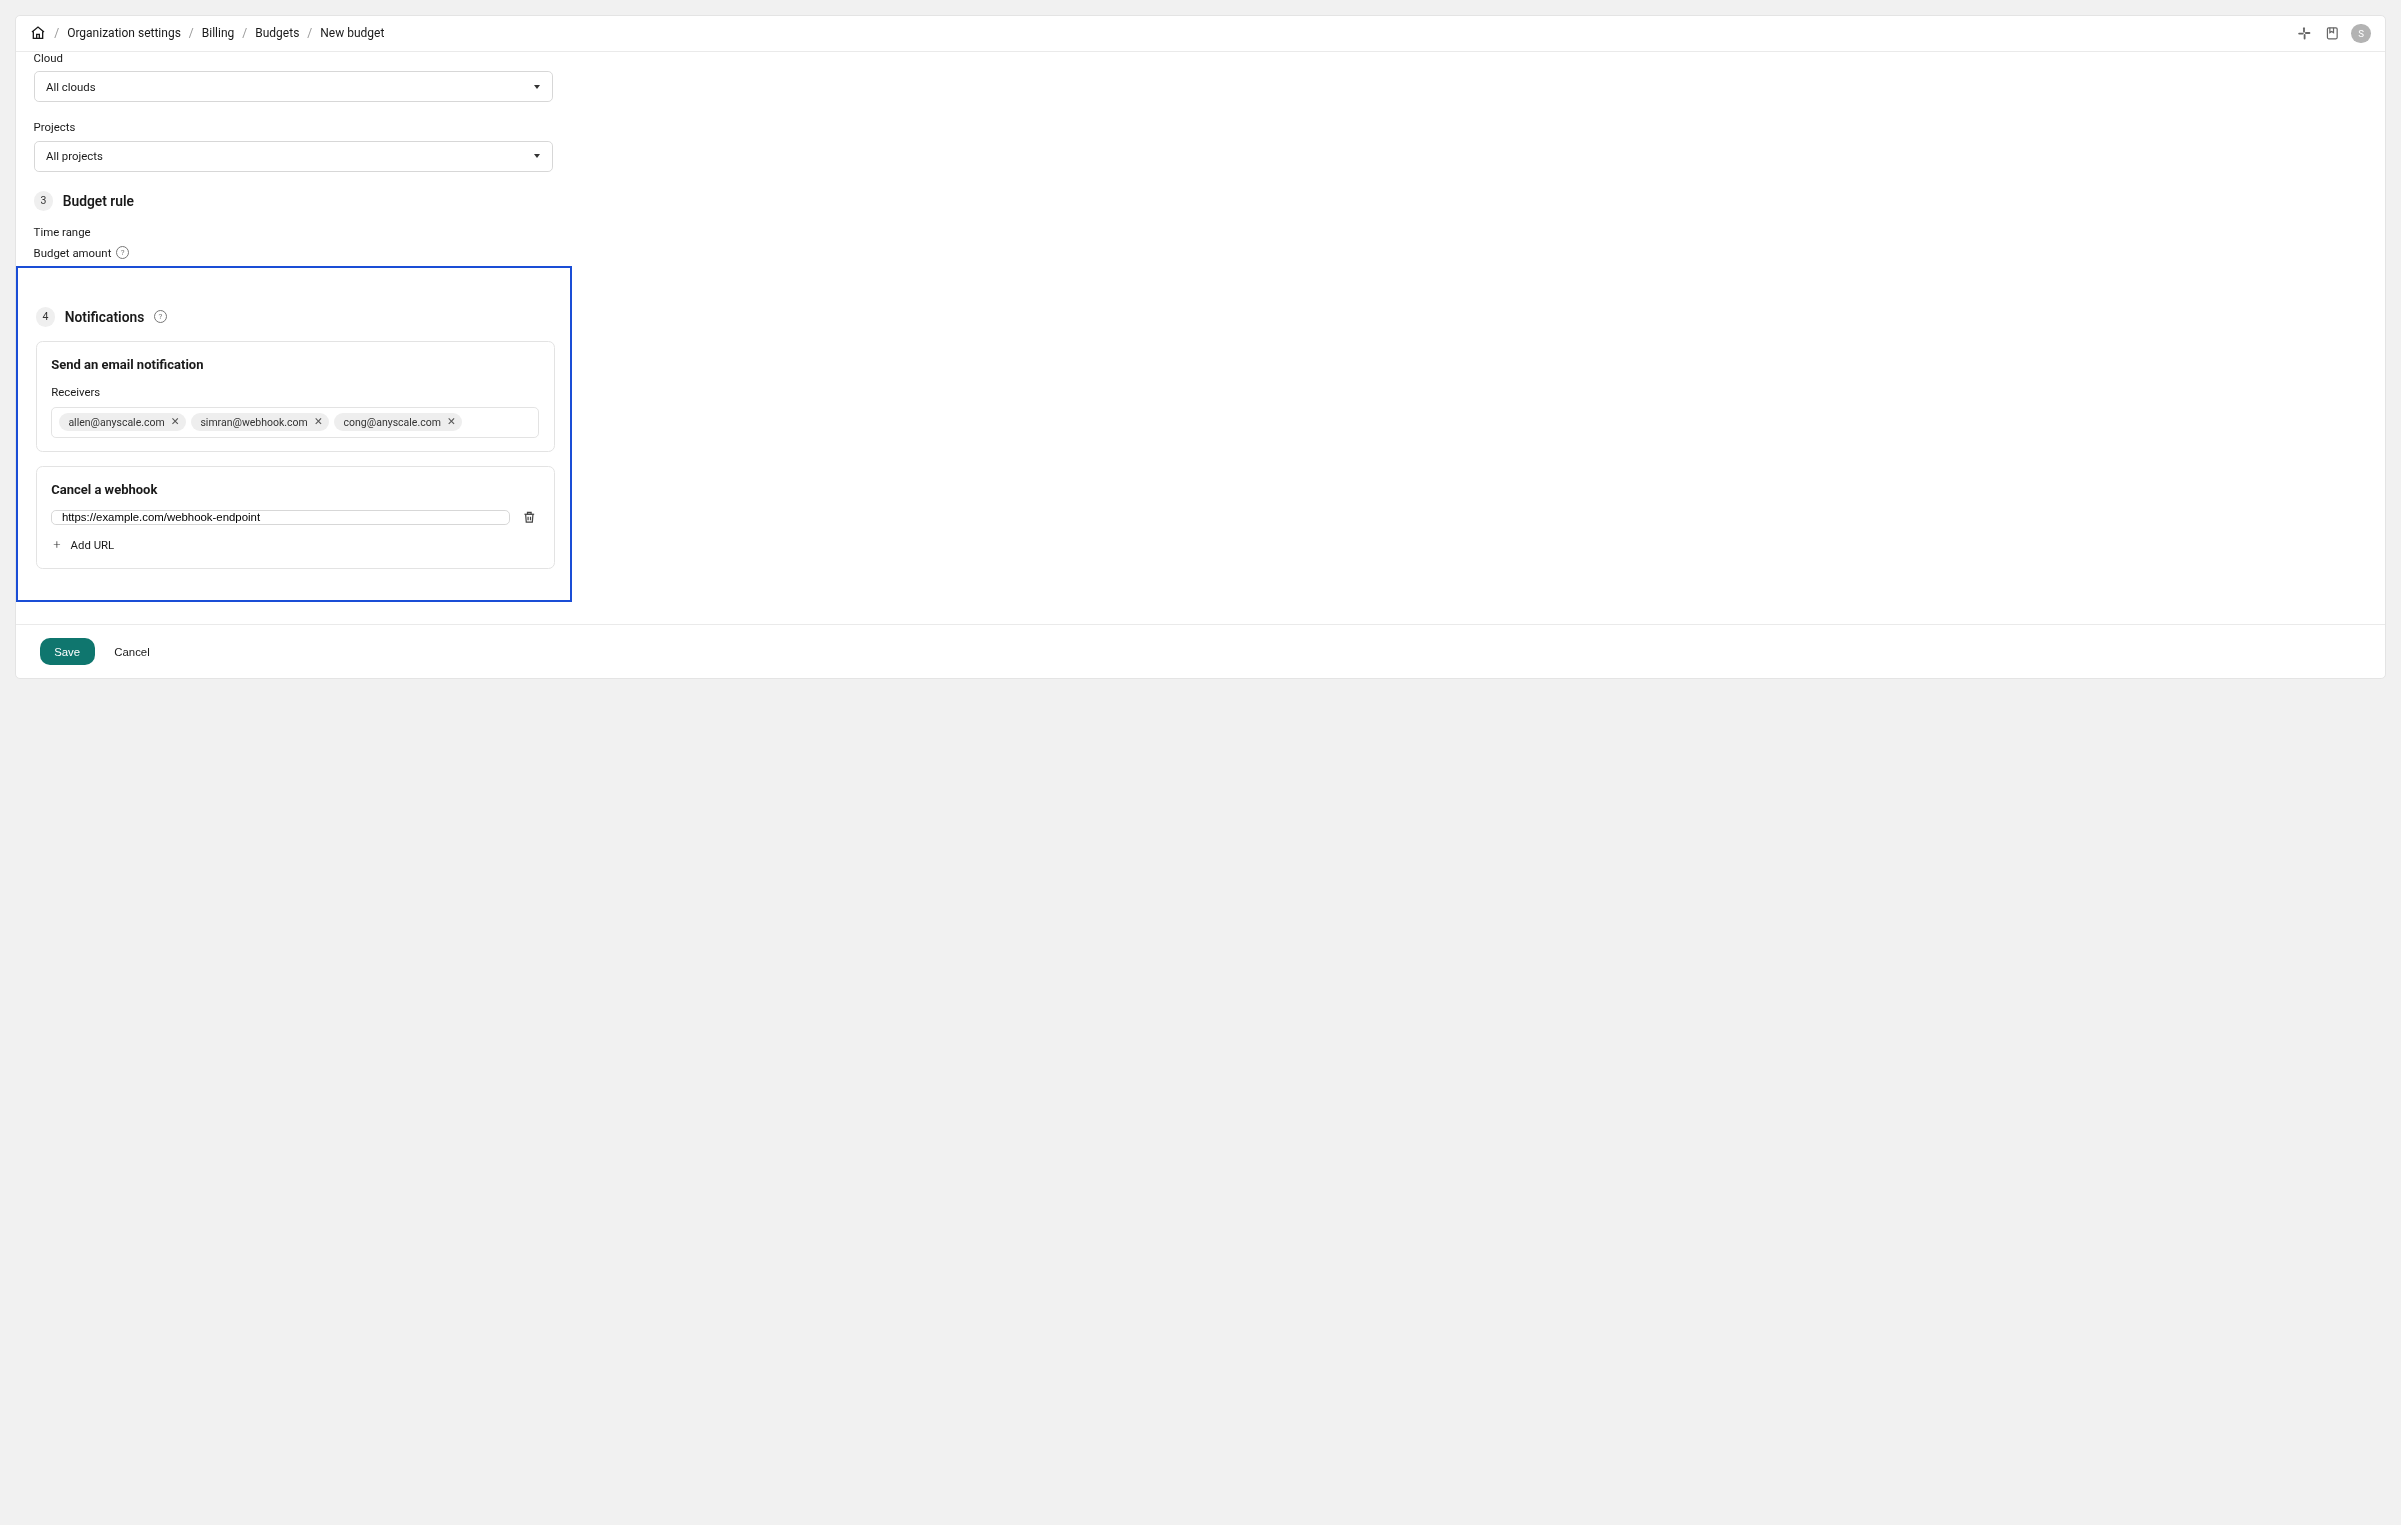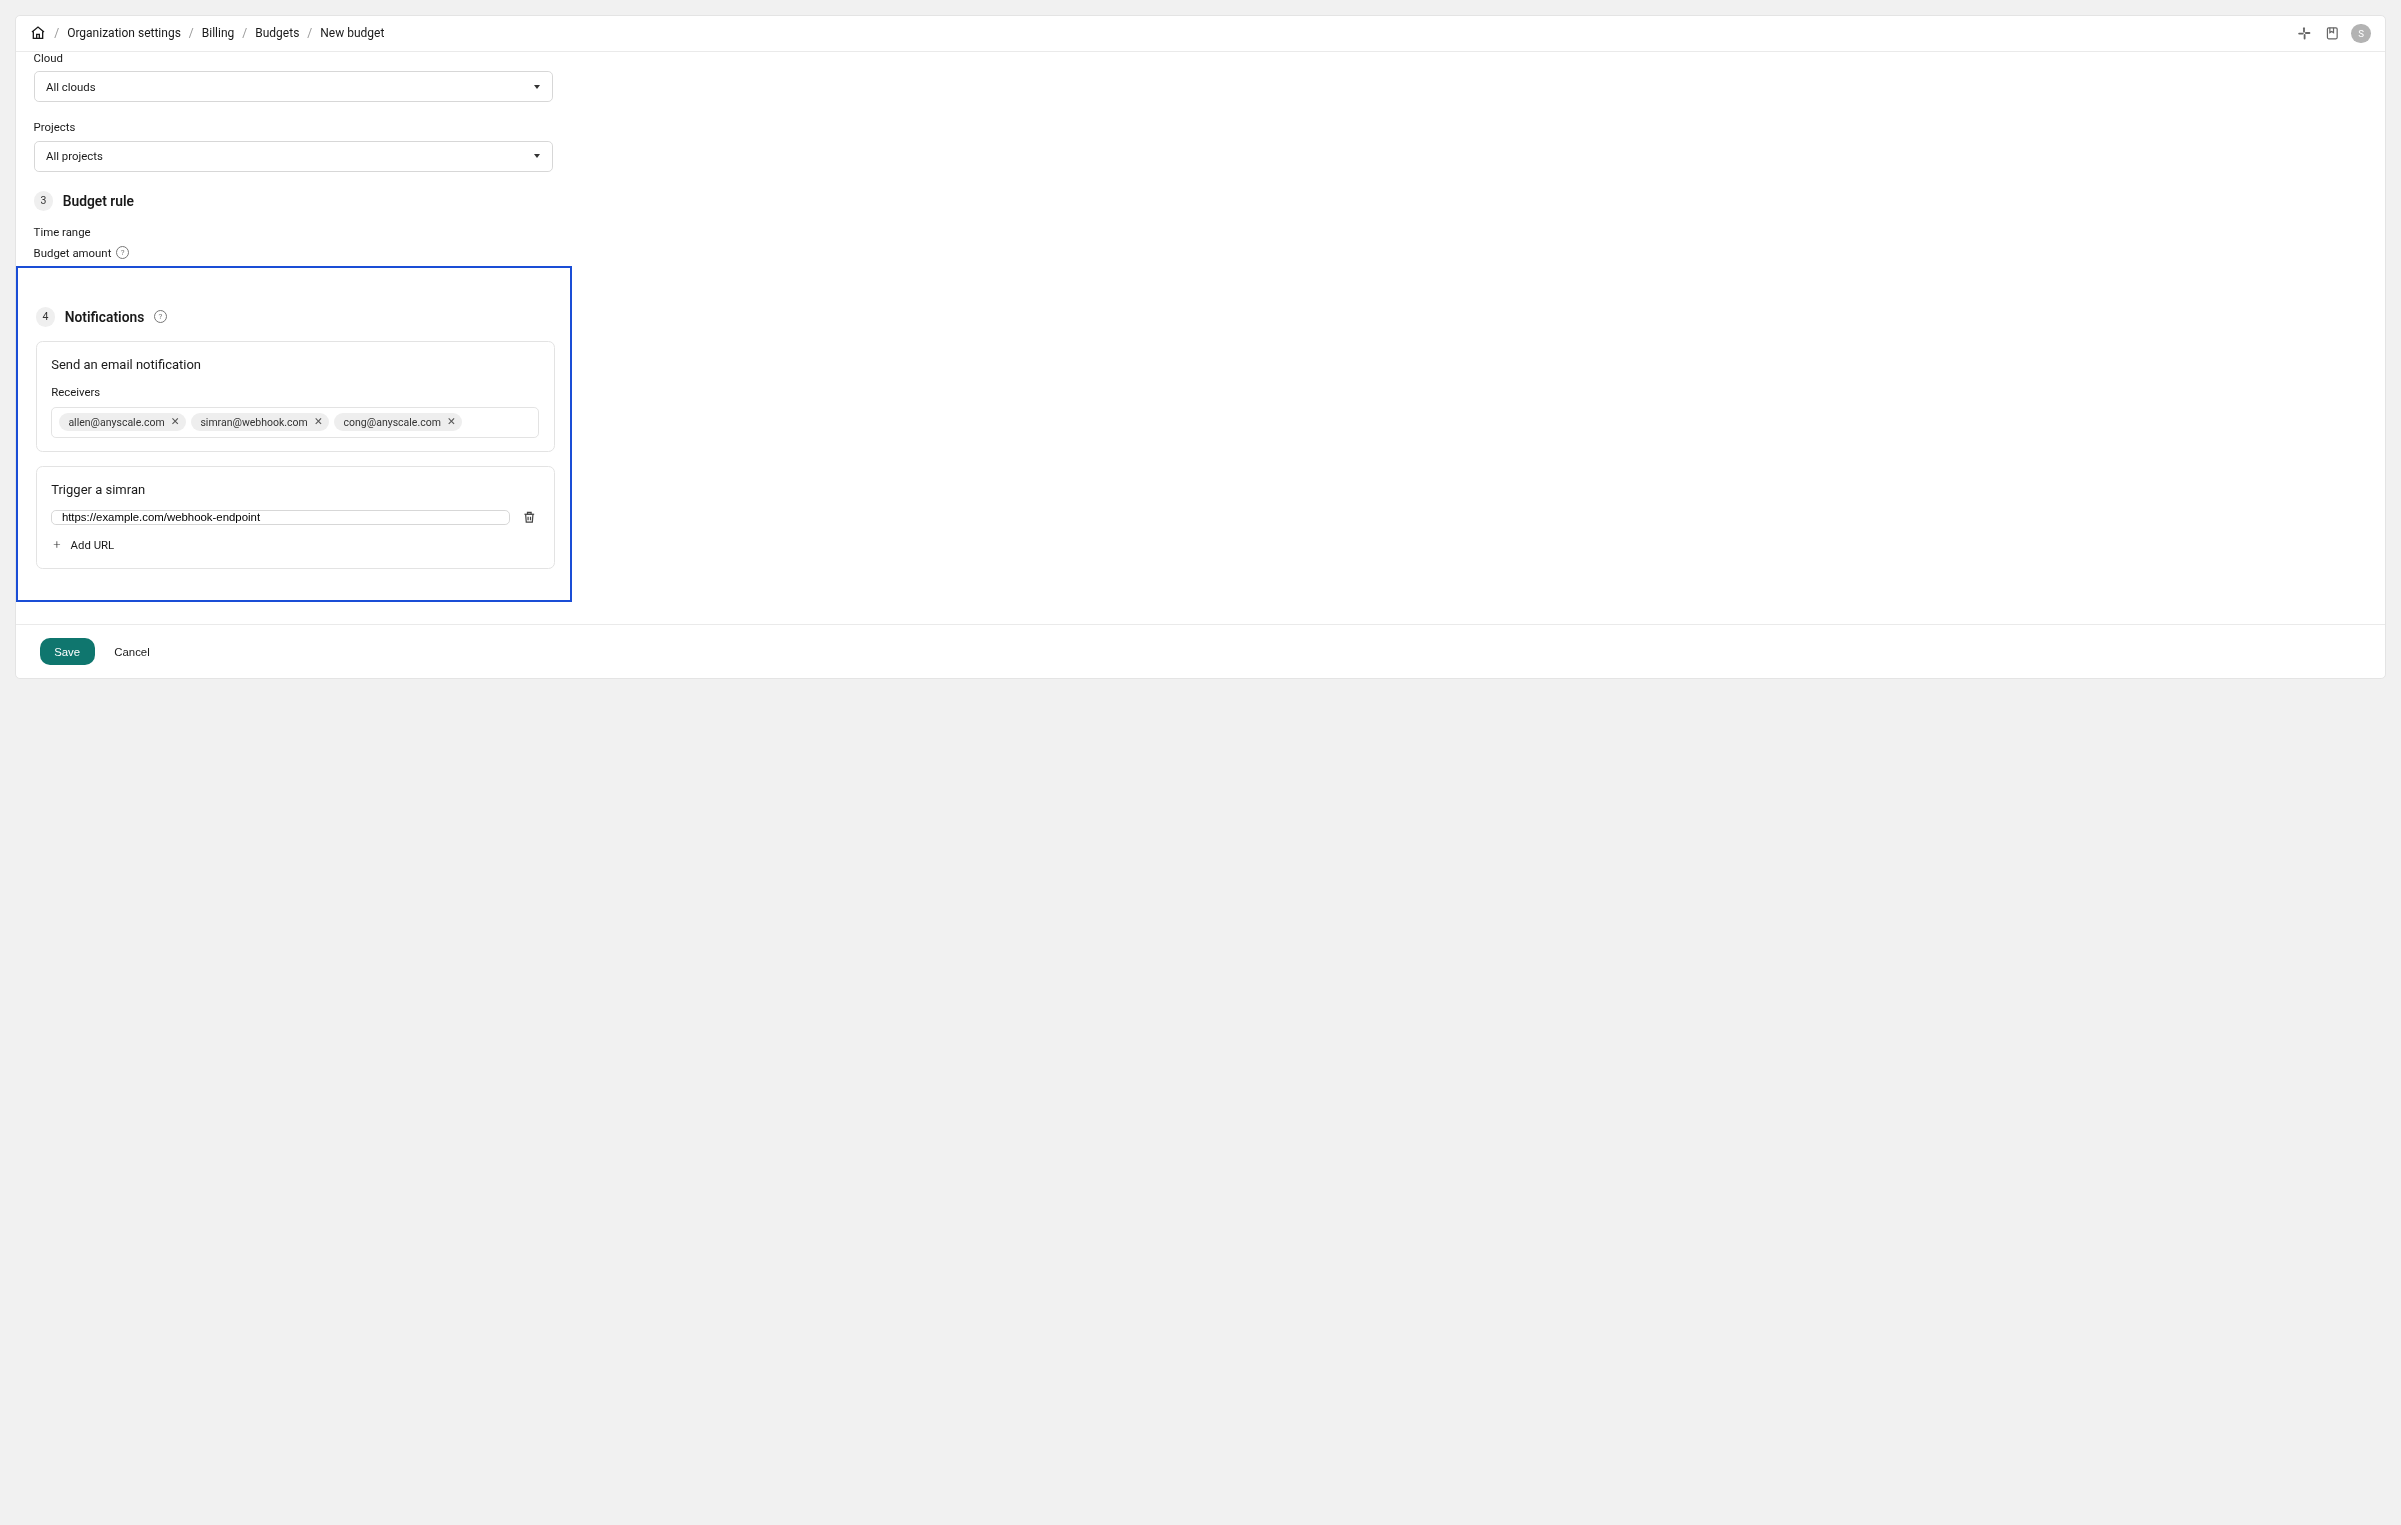--- a/index.html
+++ b/index.html
@@ -142,21 +142,21 @@
 
   .card {
     width: 519px;
     border: 0.8px solid #e3e3e3;
     border-radius: 6.5px;
     padding: 14.6px 14.6px 13px 14.6px;
     margin-bottom: 14.6px;
   }
   .card-title {
     font-size: 13px;
-    font-weight: 400;
+    font-weight: 700;
     margin-bottom: 13px;
   }
   .card-label {
     font-size: 11.4px;
     margin-bottom: 8px;
   }
   .chips-input {
     border: 0.8px solid #e3e3e3;
     border-radius: 4.9px;
     padding: 4.9px 6.5px;
@@ -331,21 +331,21 @@
             <span class="chip-x">✕</span>
           </span>
           <span class="chip">
             <span>cong@anyscale.com</span>
             <span class="chip-x">✕</span>
           </span>
         </div>
       </div>
 
       <div class="card">
-        <div class="card-title">Trigger a simran</div>
+        <div class="card-title">Cancel a webhook</div>
         <div class="webhook-row">
           <input class="text-input" type="text" value="https://example.com/webhook-endpoint" style="">
           <span class="trash-btn">
             <svg width="14.6" height="14.6" viewBox="0 0 24 24" fill="none" stroke="#444" stroke-width="2">
               <path d="M4 7h16"></path>
                 <path d="M9 4h6v3H9z"></path>
                 <path d="M6 7l1 13h10l1-13"></path>
                 <path d="M10 11v6M14 11v6"></path>
             </svg>
           </span>

